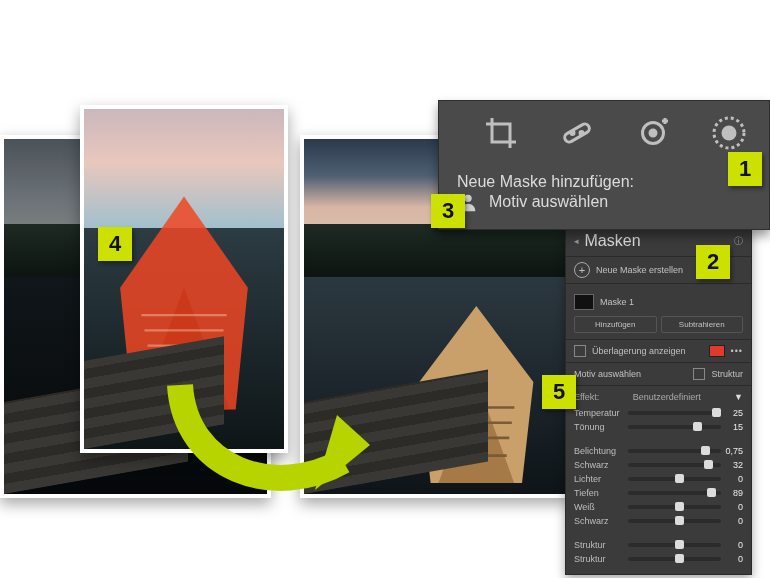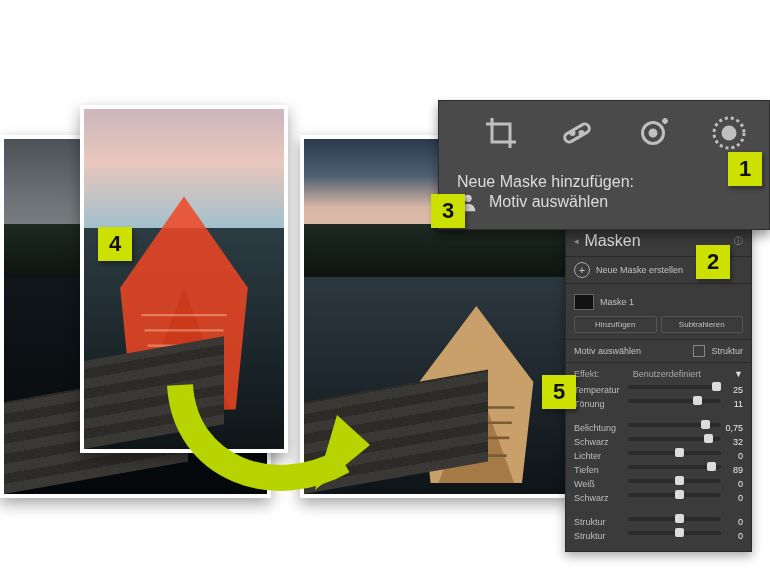--- a/index.html
+++ b/index.html
@@ -45,21 +45,21 @@
   .btnpair{display:flex;gap:4px;margin-top:6px}
   .btnpair span{flex:1;border:1px solid #555;text-align:center;padding:3px 2px;font-size:8px;border-radius:2px}
   .row{display:flex;align-items:center;gap:6px;padding:5px 8px;border-bottom:1px solid #2a2a2a}
   .row label{flex:1}
   .swatch{width:14px;height:10px;background:#e03a2f;border:1px solid #222}
   .dots{letter-spacing:1px}
   .cbx{width:10px;height:10px;border:1px solid #888}
   .sec2{padding:6px 8px}
   .sec2 .hdr{display:flex;justify-content:space-between;color:#aaa;margin-bottom:6px}
   .tri{color:#ddd}
-  .slider{display:flex;gap:2px;margin:4px 0}
+  .slider{display:flex;align-items:center;gap:2px;margin:4px 0}
   .slider span.lbl{width:52px;color:#bdbdbd}
   .slider .track{flex:1;height:4px;background:#2b2b2b;border-radius:2px;position:relative}
   .slider .thumb{position:absolute;top:-3px;width:9px;height:9px;background:#dcdcdc;border-radius:2px}
   .slider span.val{width:20px;text-align:right;color:#eaeaea}
 
   
   #photoA{left:0;top:135px;width:263px;height:355px;z-index:100}
   #photoB{left:80px;top:105px;width:200px;height:340px;z-index:300}
   #photoC{left:300px;top:135px;width:263px;height:355px;z-index:200}
 </style>
@@ -168,20 +168,26 @@
       <div class="mrow">
         <div class="mthumb"></div>
         <span>Maske 1</span>
       </div>
       <div class="btnpair">
         <span>Hinzufügen</span>
         <span>Subtrahieren</span>
       </div>
     </div>
     <div class="row">
+      <span class="cbx"></span>
+      <label>Überlagerung anzeigen</label>
+      <span class="swatch"></span>
+      <span class="dots">•••</span>
+    </div>
+    <div class="row">
       <label>Motiv auswählen</label>
       <span class="cbx"></span>
       <span>Struktur</span>
     </div>
     <div class="sec2">
       <div class="hdr">
         <span>Effekt:</span>
         <span>Benutzerdefiniert</span>
         <span class="tri">▼</span>
       </div>
@@ -191,21 +197,21 @@
             <div class="track">
               <div class="thumb" style="left:90%"></div>
             </div>
             <span class="val">25</span>
           </div>
           <div class="slider">
             <span class="lbl">Tönung</span>
             <div class="track">
               <div class="thumb" style="left:70%"></div>
             </div>
-            <span class="val">11</span>
+            <span class="val">15</span>
           </div>
           <div style="height: 6px;"></div>
           <div class="slider">
             <span class="lbl">Belichtung</span>
             <div class="track">
               <div class="thumb" style="left:78%"></div>
             </div>
             <span class="val">0,75</span>
           </div>
           <div class="slider">

